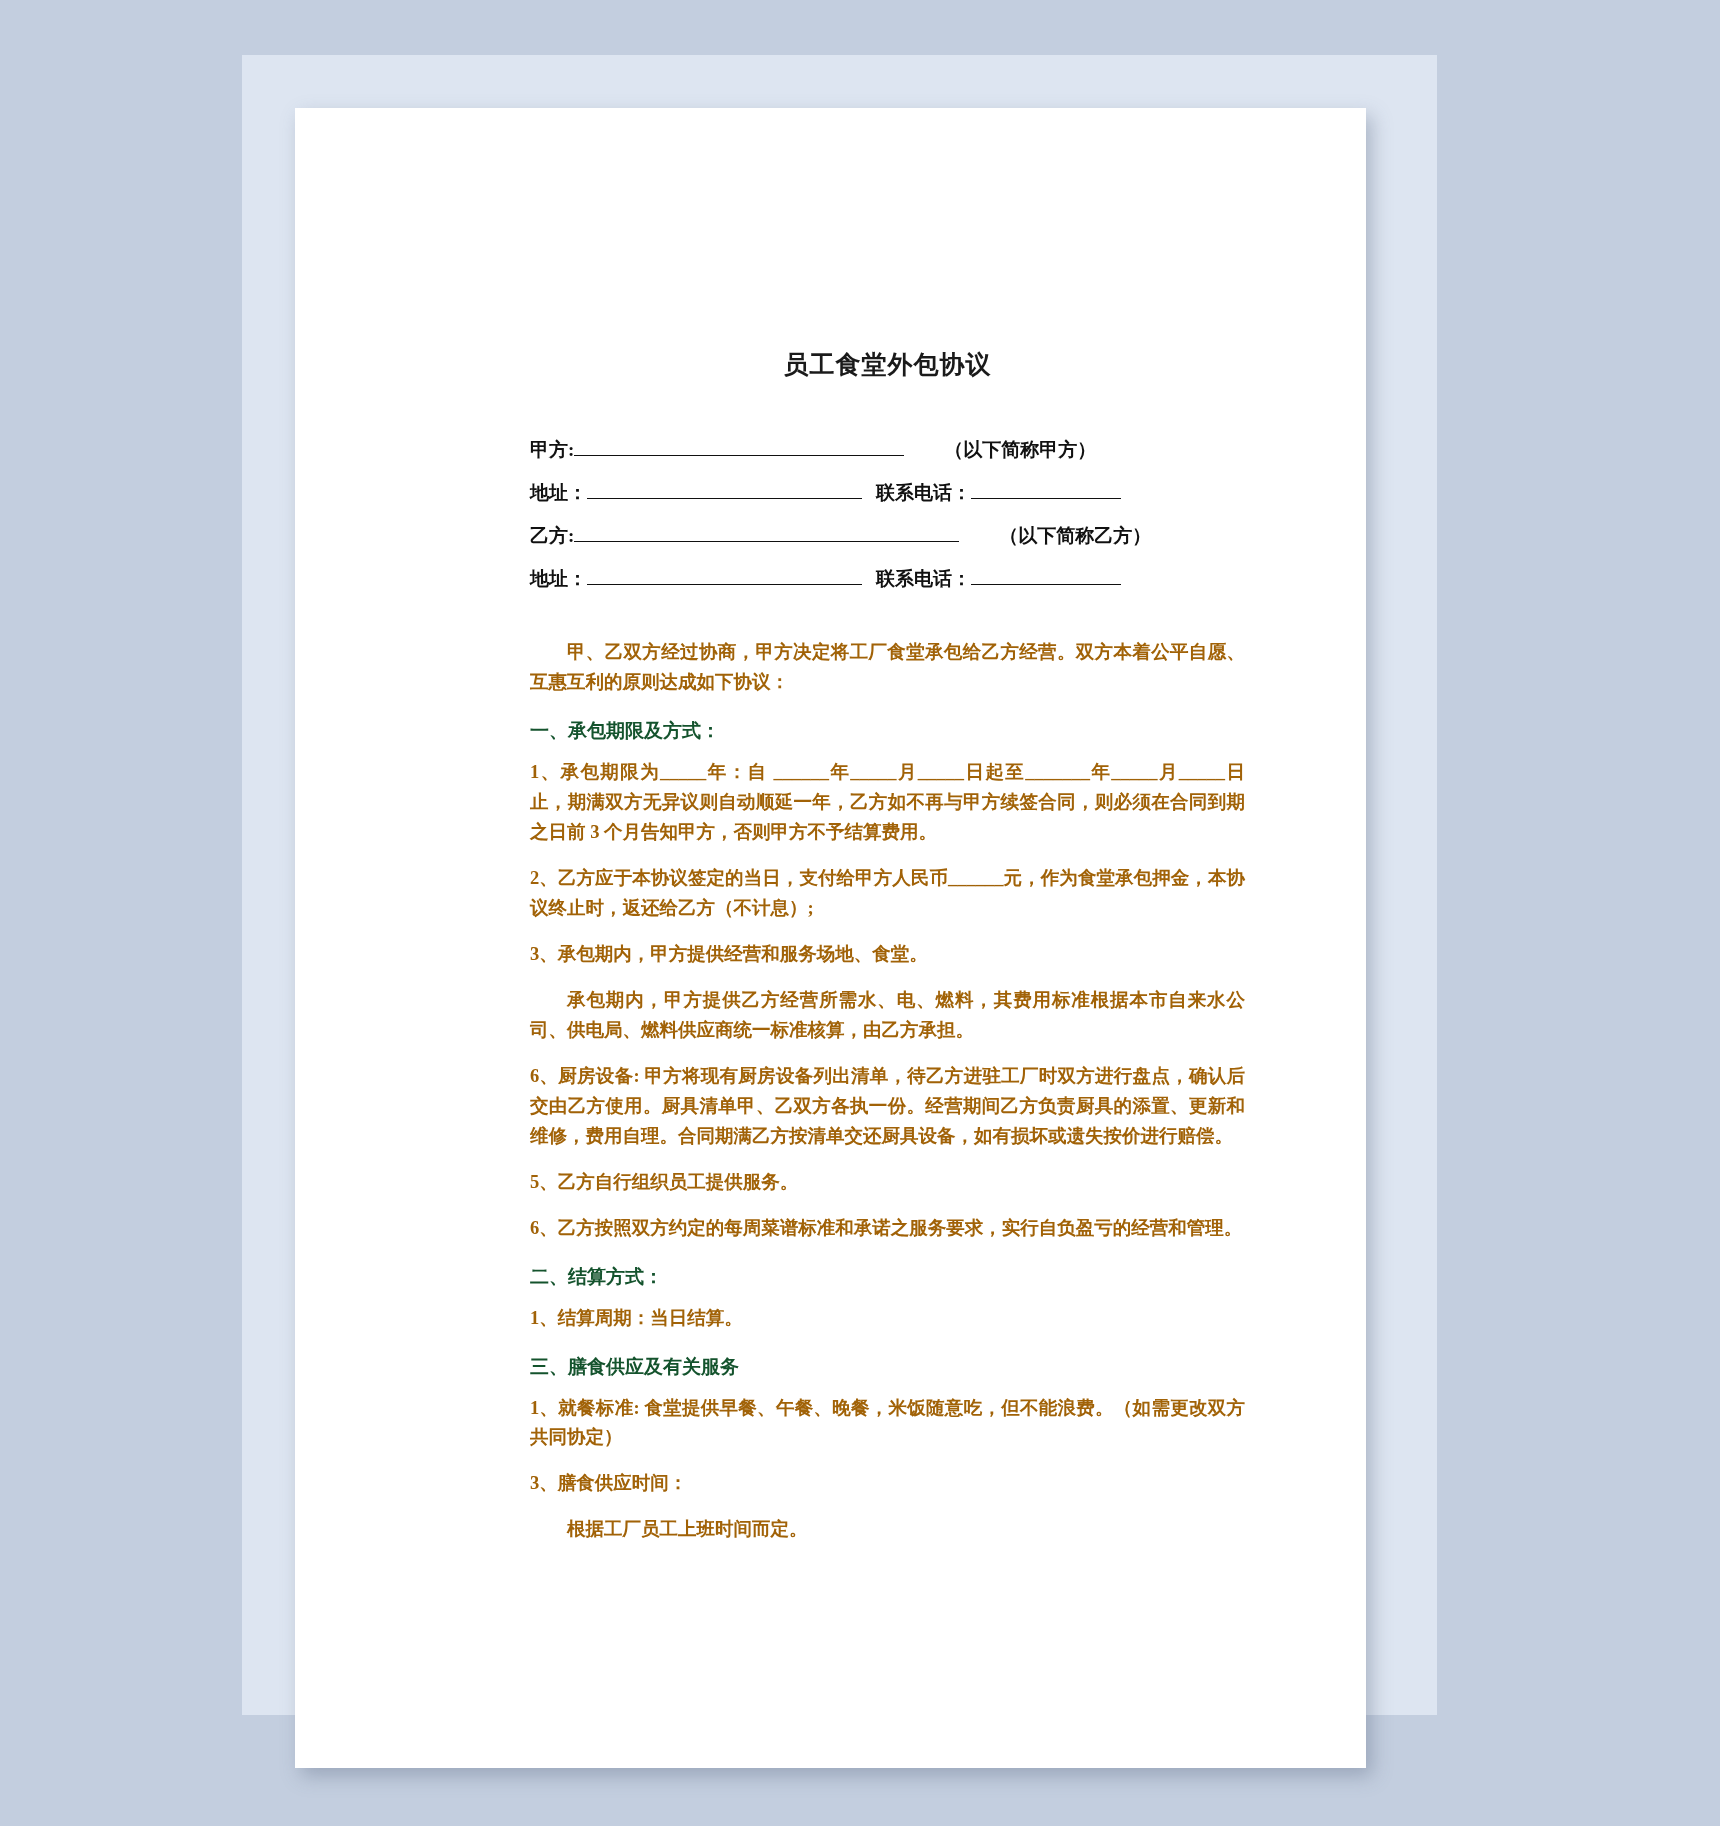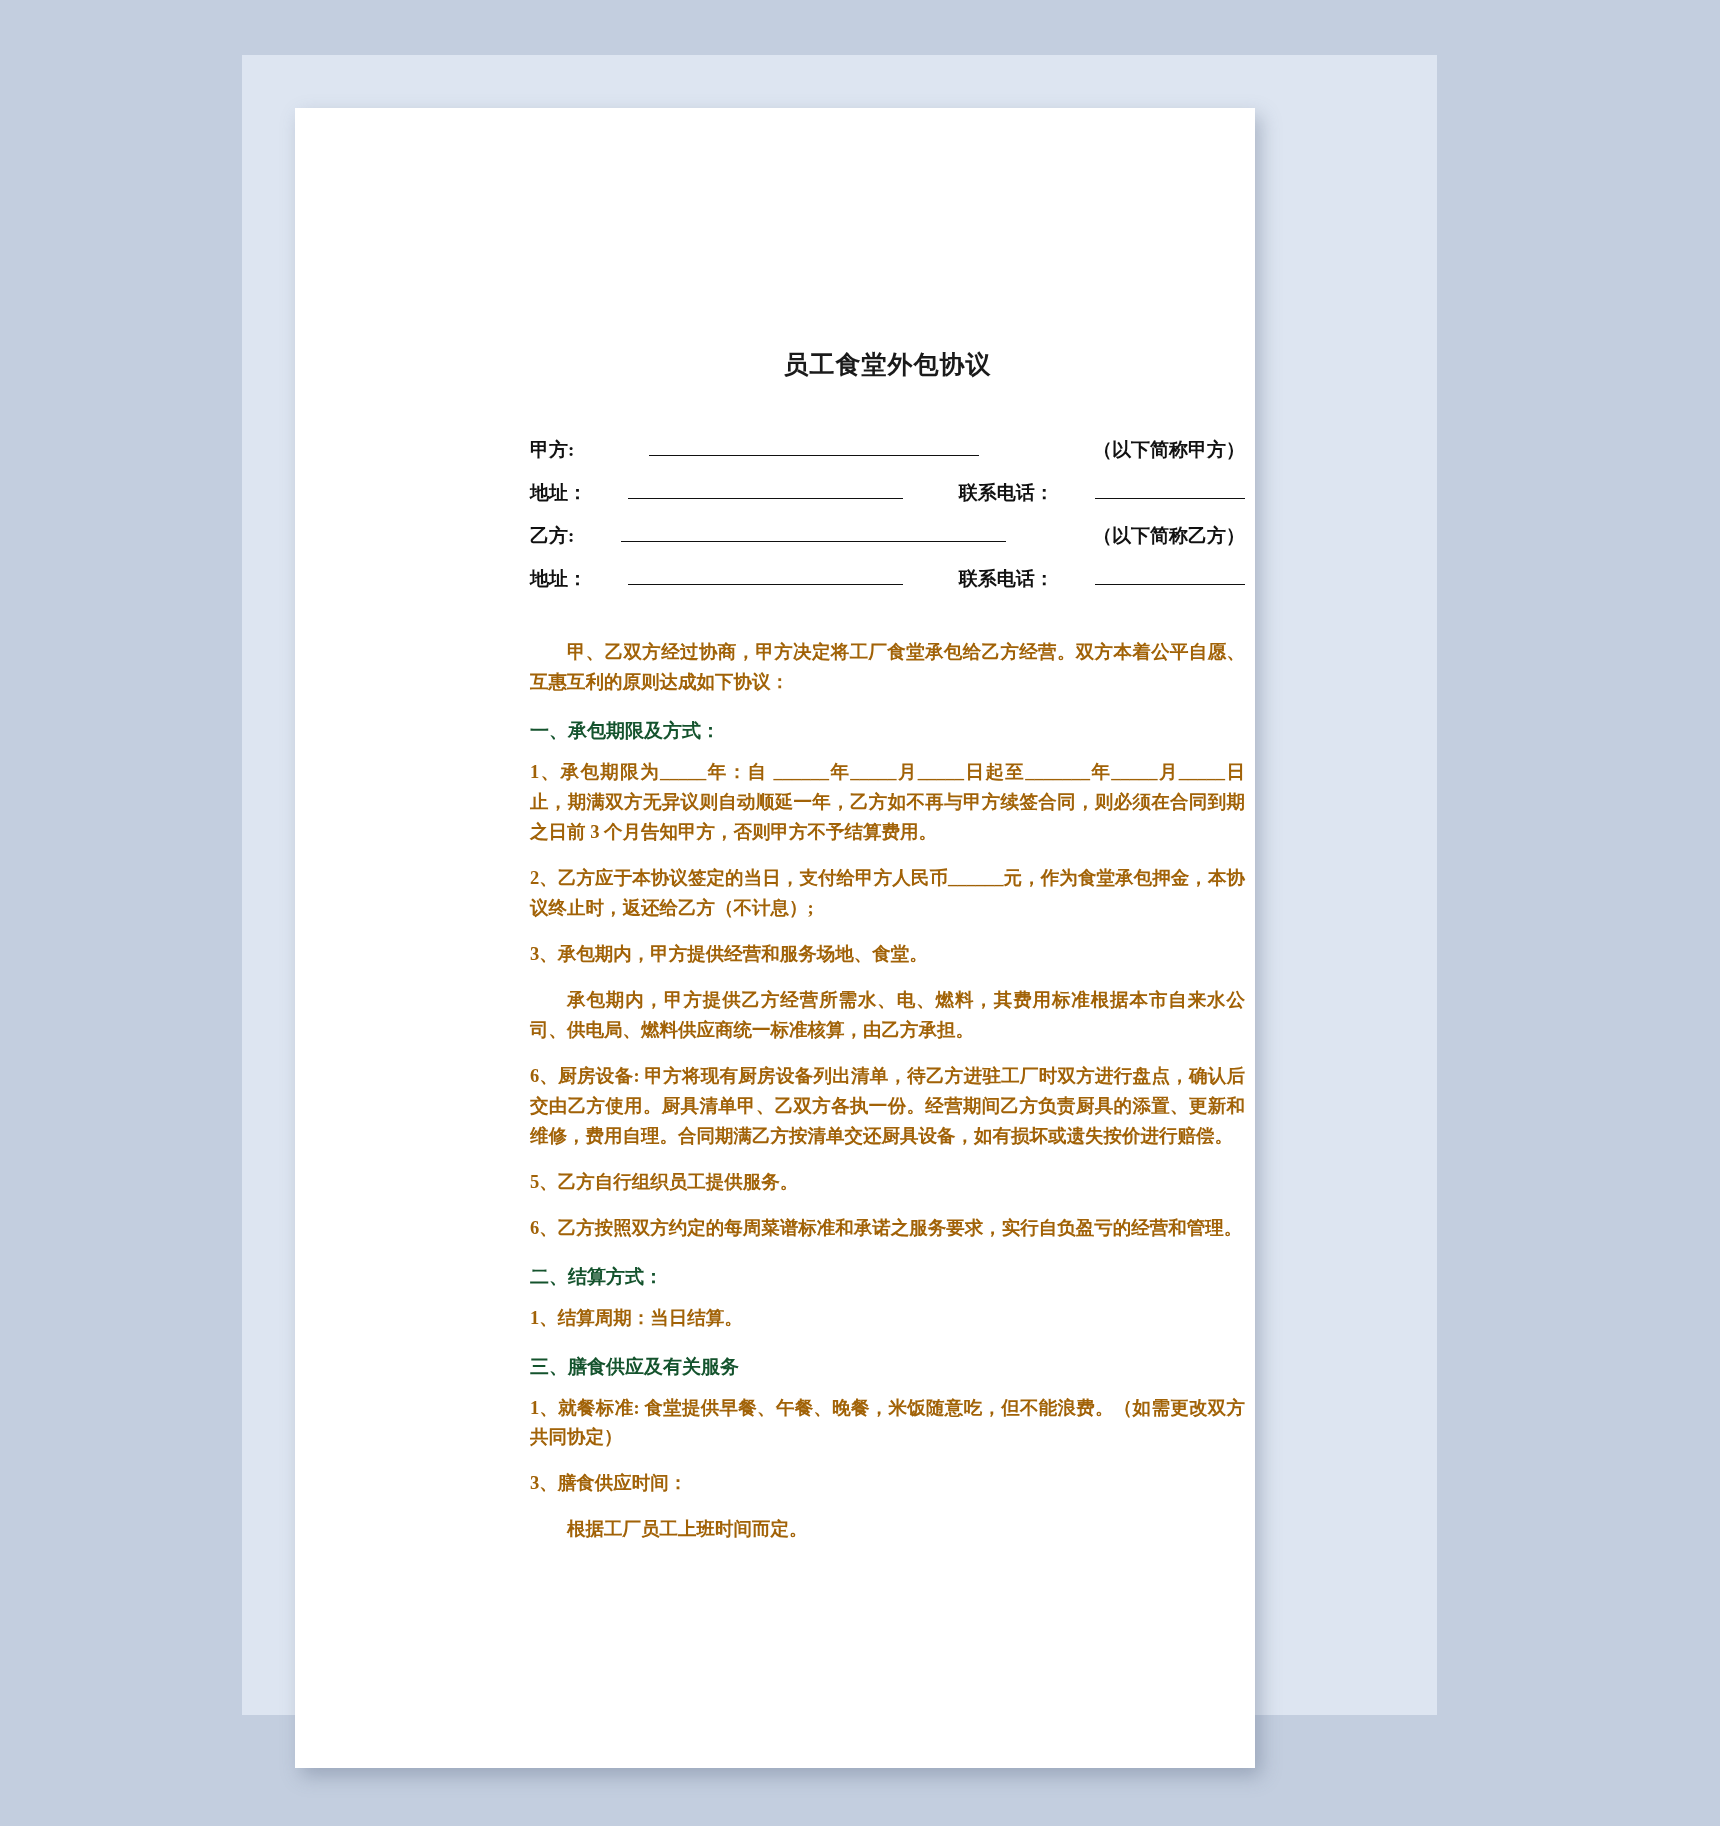--- a/index.html
+++ b/index.html
@@ -21,24 +21,25 @@
     top: 55px;
     width: 1195px;
     height: 1660px;
     background: #dde5f1;
   }
   
   .page {
     position: absolute;
     left: 295px;
     top: 108px;
-    width: 960px;
+    width: 1033px;
     height: 1660px;
     background: #ffffff;
     box-shadow: 6px 8px 18px rgba(80, 95, 120, 0.35);
+    padding-left: 38px;
   }
   .page-inner {
     position: absolute;
     left: 235px;
     top: 240px;
     width: 715px;
   }
   .doc-title {
     text-align: center;
     font-size: 25px;
@@ -50,21 +51,20 @@
   .party-block {
     font-size: 19px;
     color: #111;
     margin-bottom: 4px;
   }
   .party-row {
     display: flex;
     align-items: baseline;
     margin-bottom: 17px;
     white-space: nowrap;
-    justify-content: space-between;
   }
   .party-label {
     font-weight: bold;
     font-size: 19px;
   }
   .blank {
     display: inline-block;
     border-bottom: 1.4px solid #111;
     height: 17px;
   }

